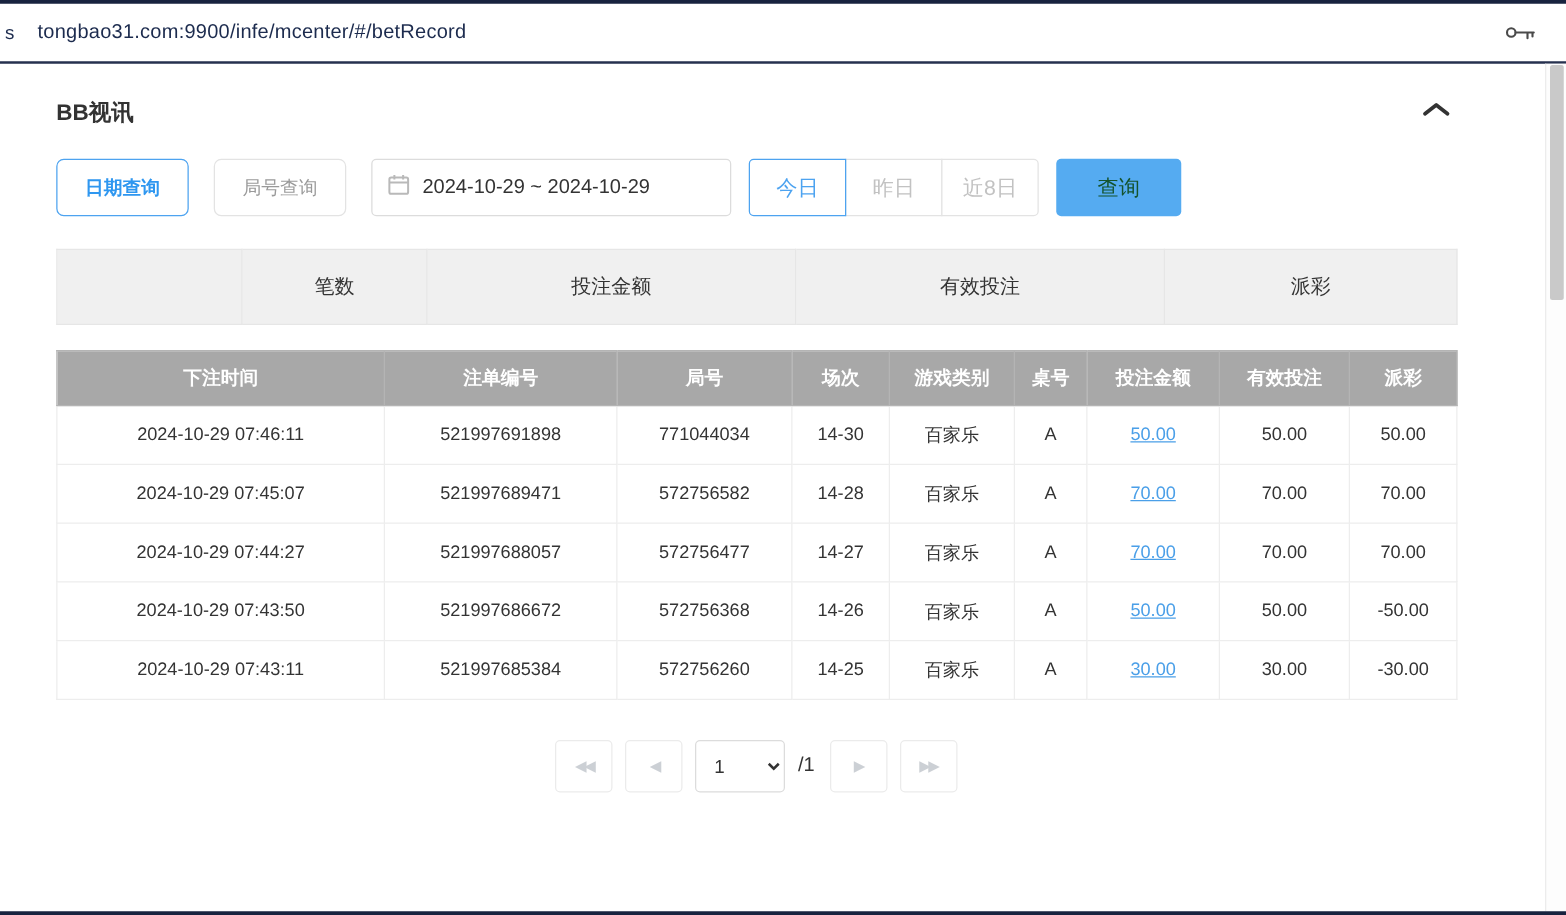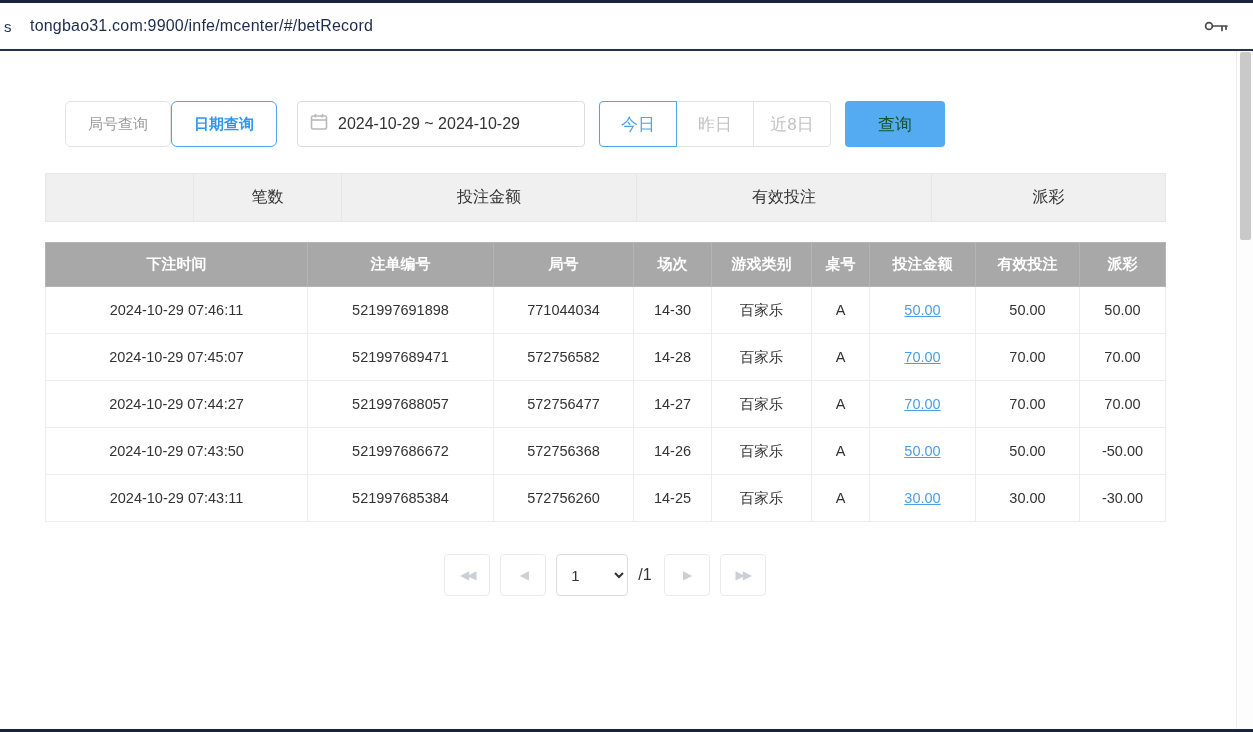--- a/index.html
+++ b/index.html
@@ -48,21 +48,21 @@
     color:#c2c2c2; font-size:17px; background:#fff; cursor:pointer; font-family:inherit; }
   .quick-first{ border-radius:4px 0 0 4px; margin-left:0; }
   .quick-last{ border-radius:0 4px 4px 0; }
   .quick-active{ border:1px solid #4da3f0; color:#4da3f0; position:relative; z-index:1; }
   .search-btn{ margin-left:14px; width:100px; height:46px; border:none; border-radius:4px;
     background:#55abf1; color:#14532d; font-size:17px; cursor:pointer; font-family:inherit; }
 
   
   .summary-table{ margin-top:26px; width:1120px; border-collapse:collapse; table-layout:fixed; }
   .summary-table th, .summary-table td{ border:1px solid #e6e6e6; text-align:center; }
-  .summary-table th{ background:#f0f0f0; height:48px; font-size:16px; font-weight:normal; color:#333; }
+  .summary-table th{ background:#f0f0f0; height:60px; font-size:16px; font-weight:normal; color:#333; }
   .summary-table td{ height:50px; font-size:16.5px; color:#1f1f1f; background:#fff; }
   .summary-count{ font-weight:bold; }
 
   
   .bet-table{ margin-top:20px; width:1120px; border-collapse:collapse; table-layout:fixed; }
   .bet-table th{
     background:#a8a8a8; color:#fff; height:44px; font-size:15px; font-weight:bold;
     border:1px solid #b4b4b4; text-align:center;
   }
   .bet-table td{
@@ -96,24 +96,32 @@
   <span class="key-icon">
     <svg width="26" height="14" viewBox="0 0 26 14">
       <circle cx="6" cy="7" r="3.4" fill="none" stroke="#4a4a4a" stroke-width="1.7"></circle>
       <path d="M9.5 7 H24 M19 7 v4.5 M23 7 v3.2" fill="none" stroke="#4a4a4a" stroke-width="1.7" stroke-linecap="round"></path>
     </svg>
   </span>
 </div>
 
 <div class="content">
 
+  <div class="panel-header">
+    <div class="panel-title">BB视讯</div>
+    <div class="chevron-up">
+      <svg width="24" height="13" viewBox="0 0 24 13">
+        <polyline points="3,10 12,3 21,10" fill="none" stroke="#333" stroke-width="3" stroke-linecap="round" stroke-linejoin="round"></polyline>
+      </svg>
+    </div>
+  </div>
 
   <div class="filter-row">
+    <button class="btn tab-btn tab-active">日期查询</button>
     <button class="btn tab-btn tab-inactive">局号查询</button>
-    <button class="btn tab-btn tab-active">日期查询</button>
 
     <div class="date-input">
       <span>
         <svg width="18" height="18" viewBox="0 0 18 18">
           <rect x="1.5" y="3" width="15" height="13" rx="1.5" fill="none" stroke="#b9b9b9" stroke-width="1.6"></rect>
           <line x1="1.5" y1="7" x2="16.5" y2="7" stroke="#b9b9b9" stroke-width="1.6"></line>
           <line x1="5.5" y1="1" x2="5.5" y2="4.5" stroke="#b9b9b9" stroke-width="1.6"></line>
           <line x1="12.5" y1="1" x2="12.5" y2="4.5" stroke="#b9b9b9" stroke-width="1.6"></line>
         </svg>
       </span>

